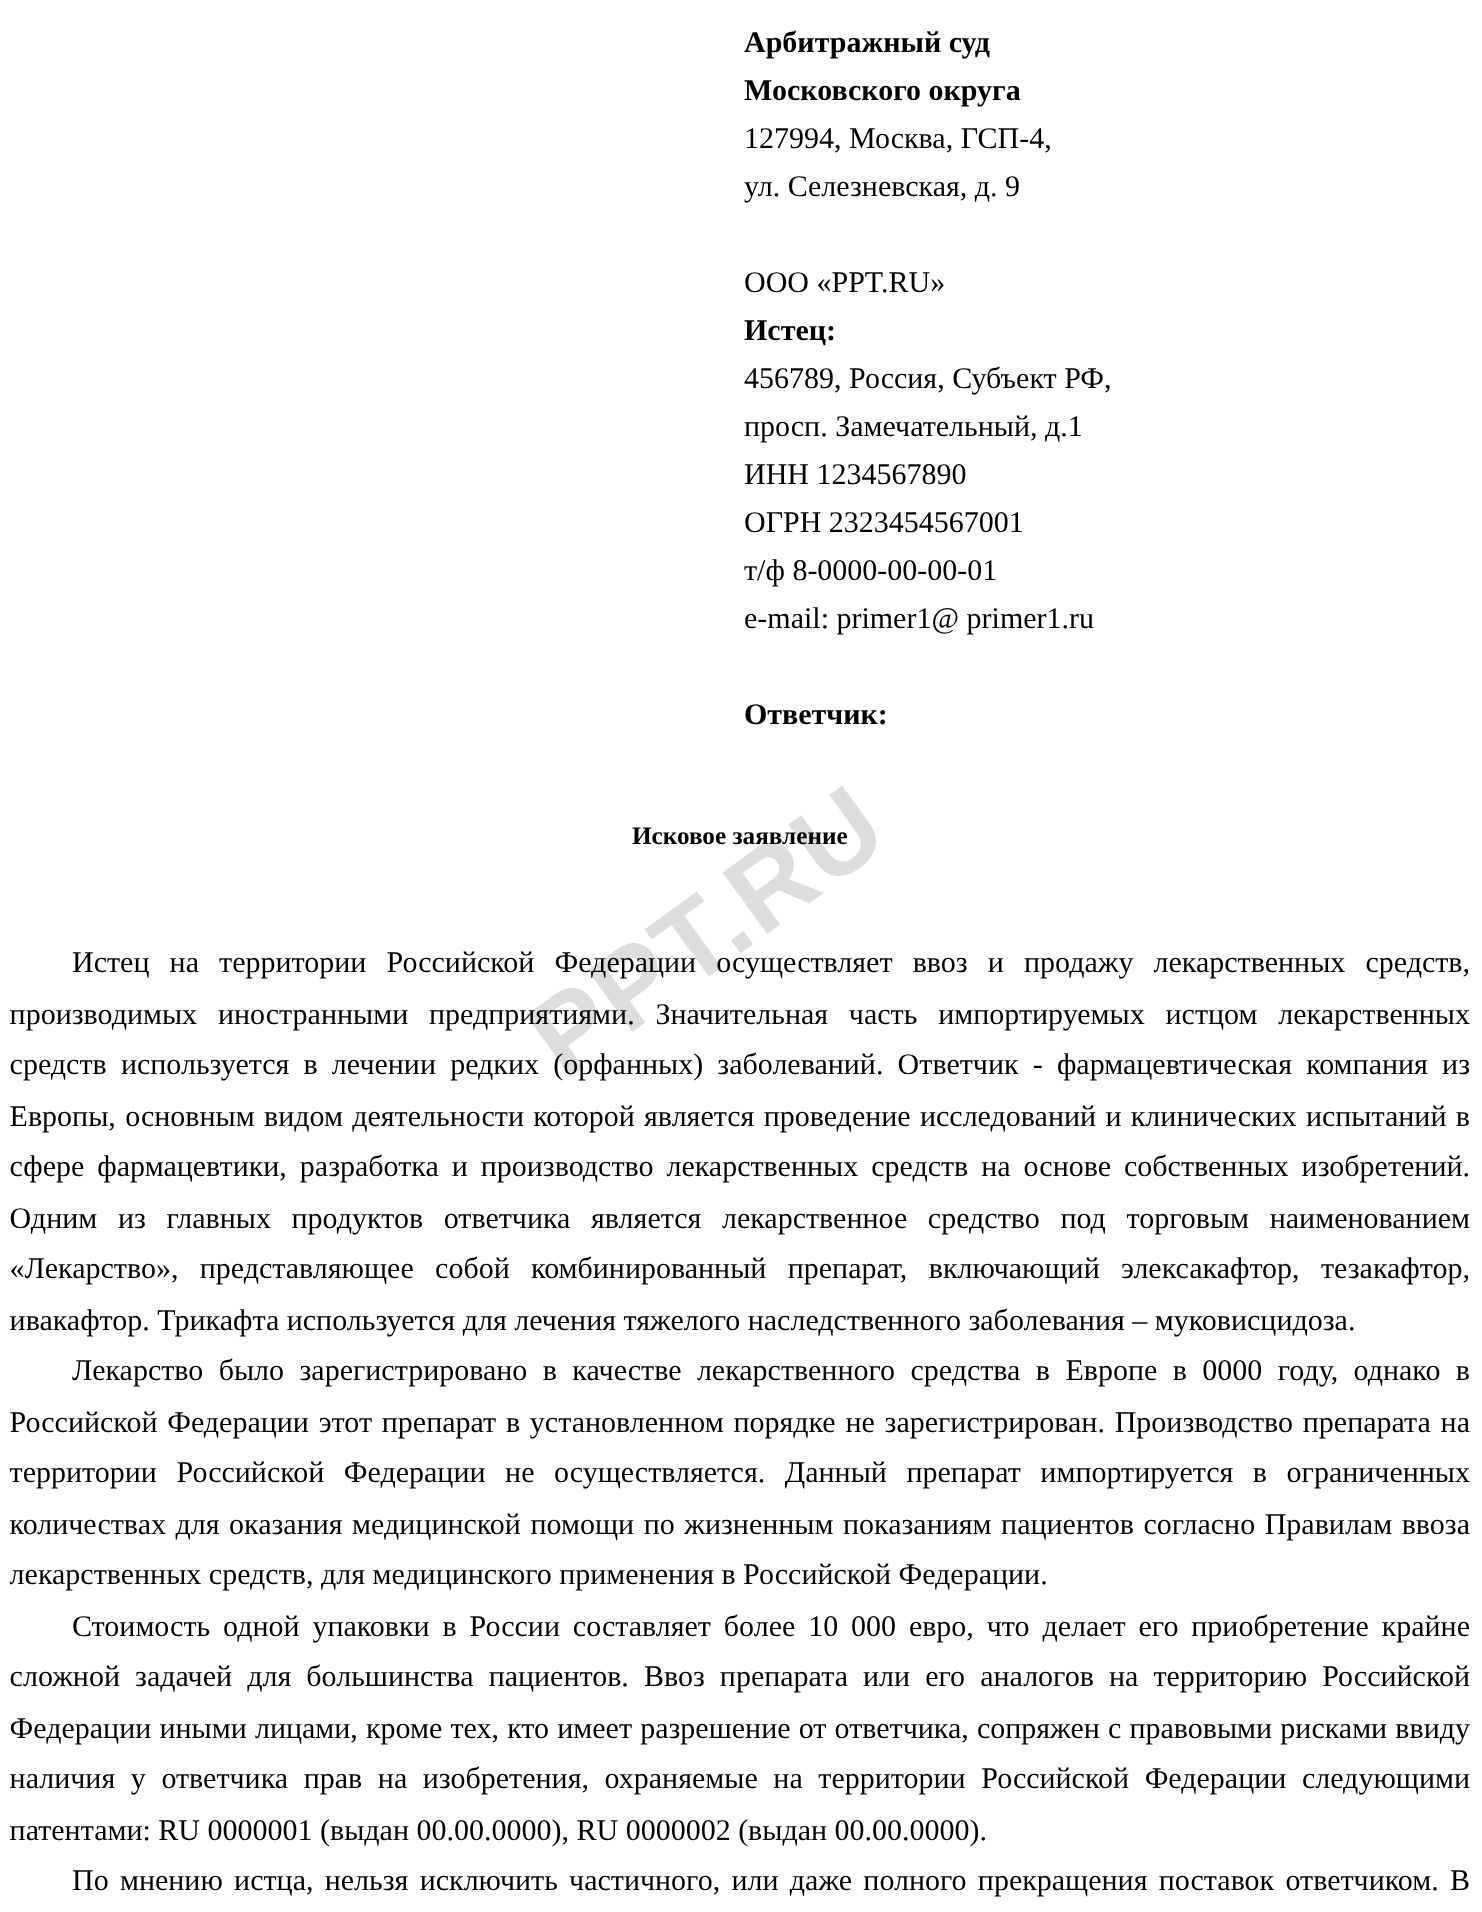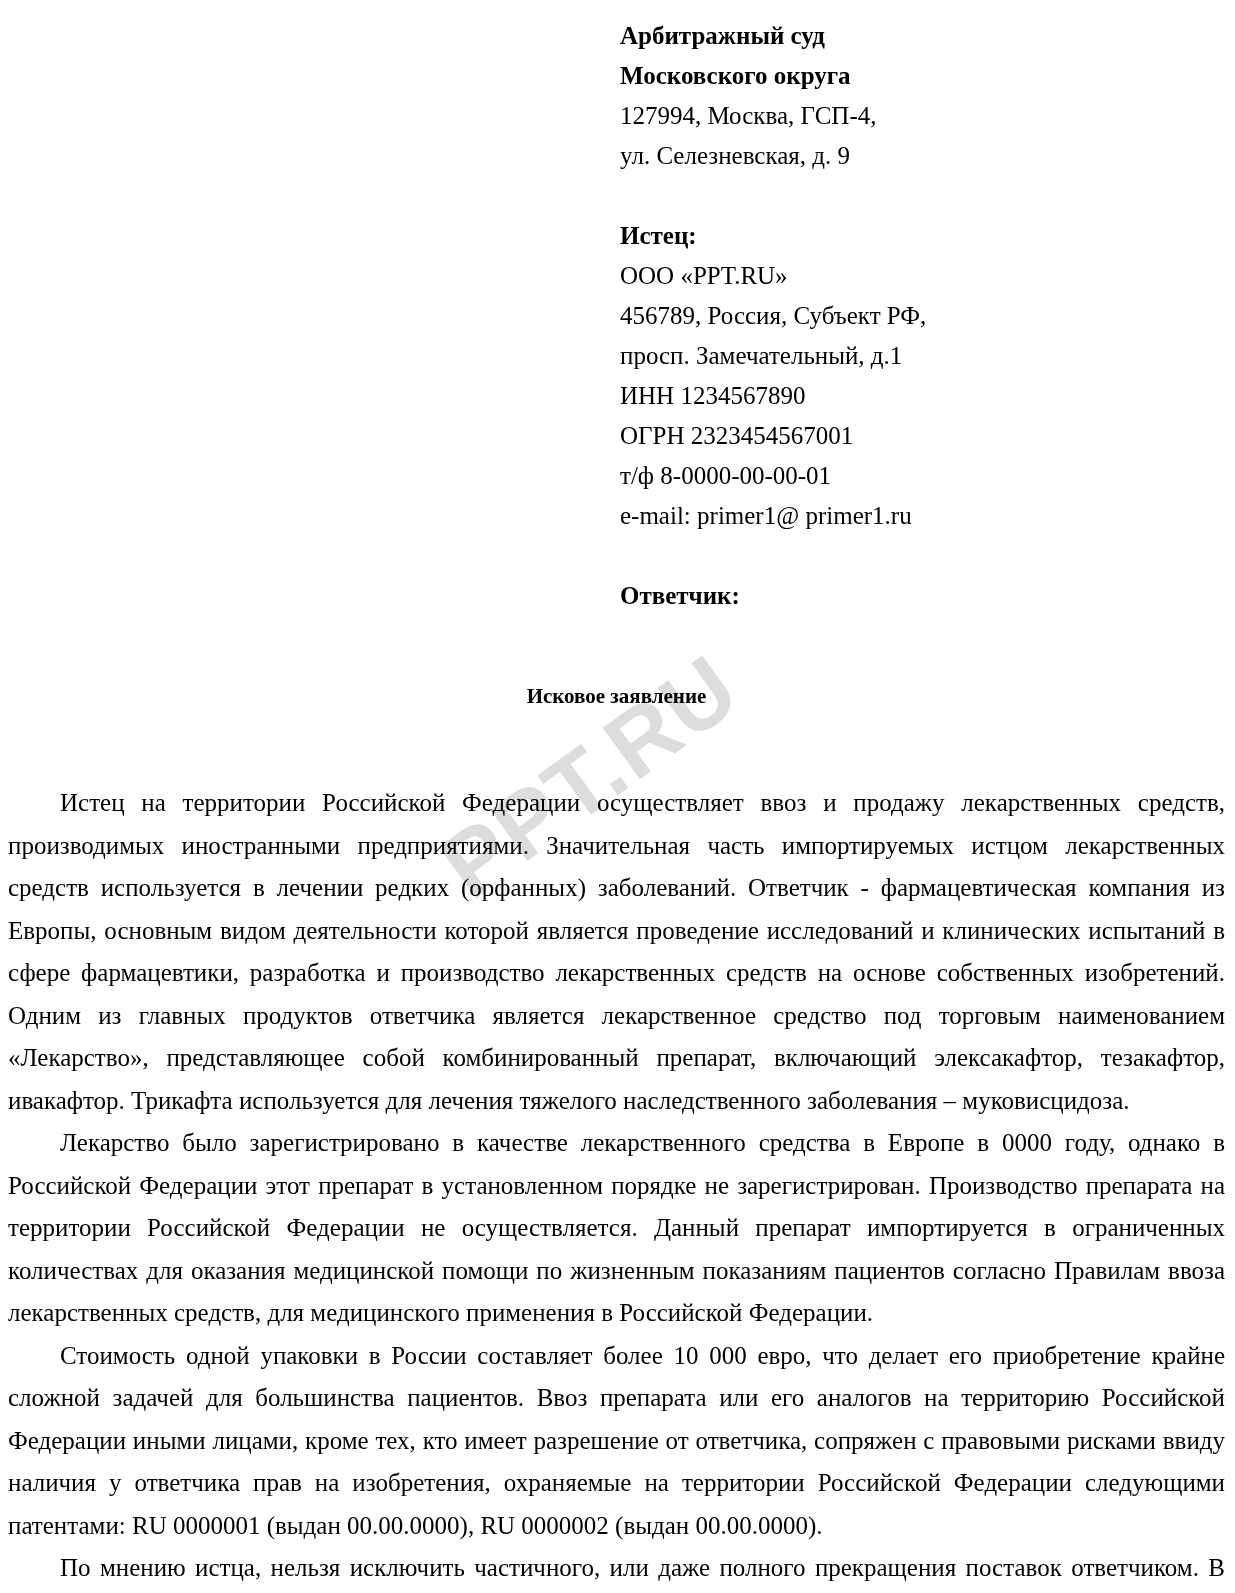--- a/index.html
+++ b/index.html
@@ -115,22 +115,22 @@
   </div>
 
   <div class="header-block">
     <div class="hline bold">Арбитражный суд</div>
     <div class="hline bold">Московского округа</div>
     <div class="hline">127994, Москва, ГСП-4,</div>
     <div class="hline">ул. Селезневская, д. 9</div>
 
     <div class="spacer-sm"></div>
 
+    <div class="hline">ООО «PPT.RU»</div>
     <div class="hline bold">Истец:</div>
-    <div class="hline">ООО «PPT.RU»</div>
     <div class="hline">456789, Россия, Субъект РФ,</div>
     <div class="hline">просп. Замечательный, д.1</div>
     <div class="hline">ИНН 1234567890</div>
     <div class="hline">ОГРН 2323454567001</div>
     <div class="hline">т/ф 8-0000-00-00-01</div>
     <div class="hline">e-mail: primer1@ primer1.ru</div>
 
     <div class="spacer-sm"></div>
 
     <div class="hline bold">Ответчик:</div>

